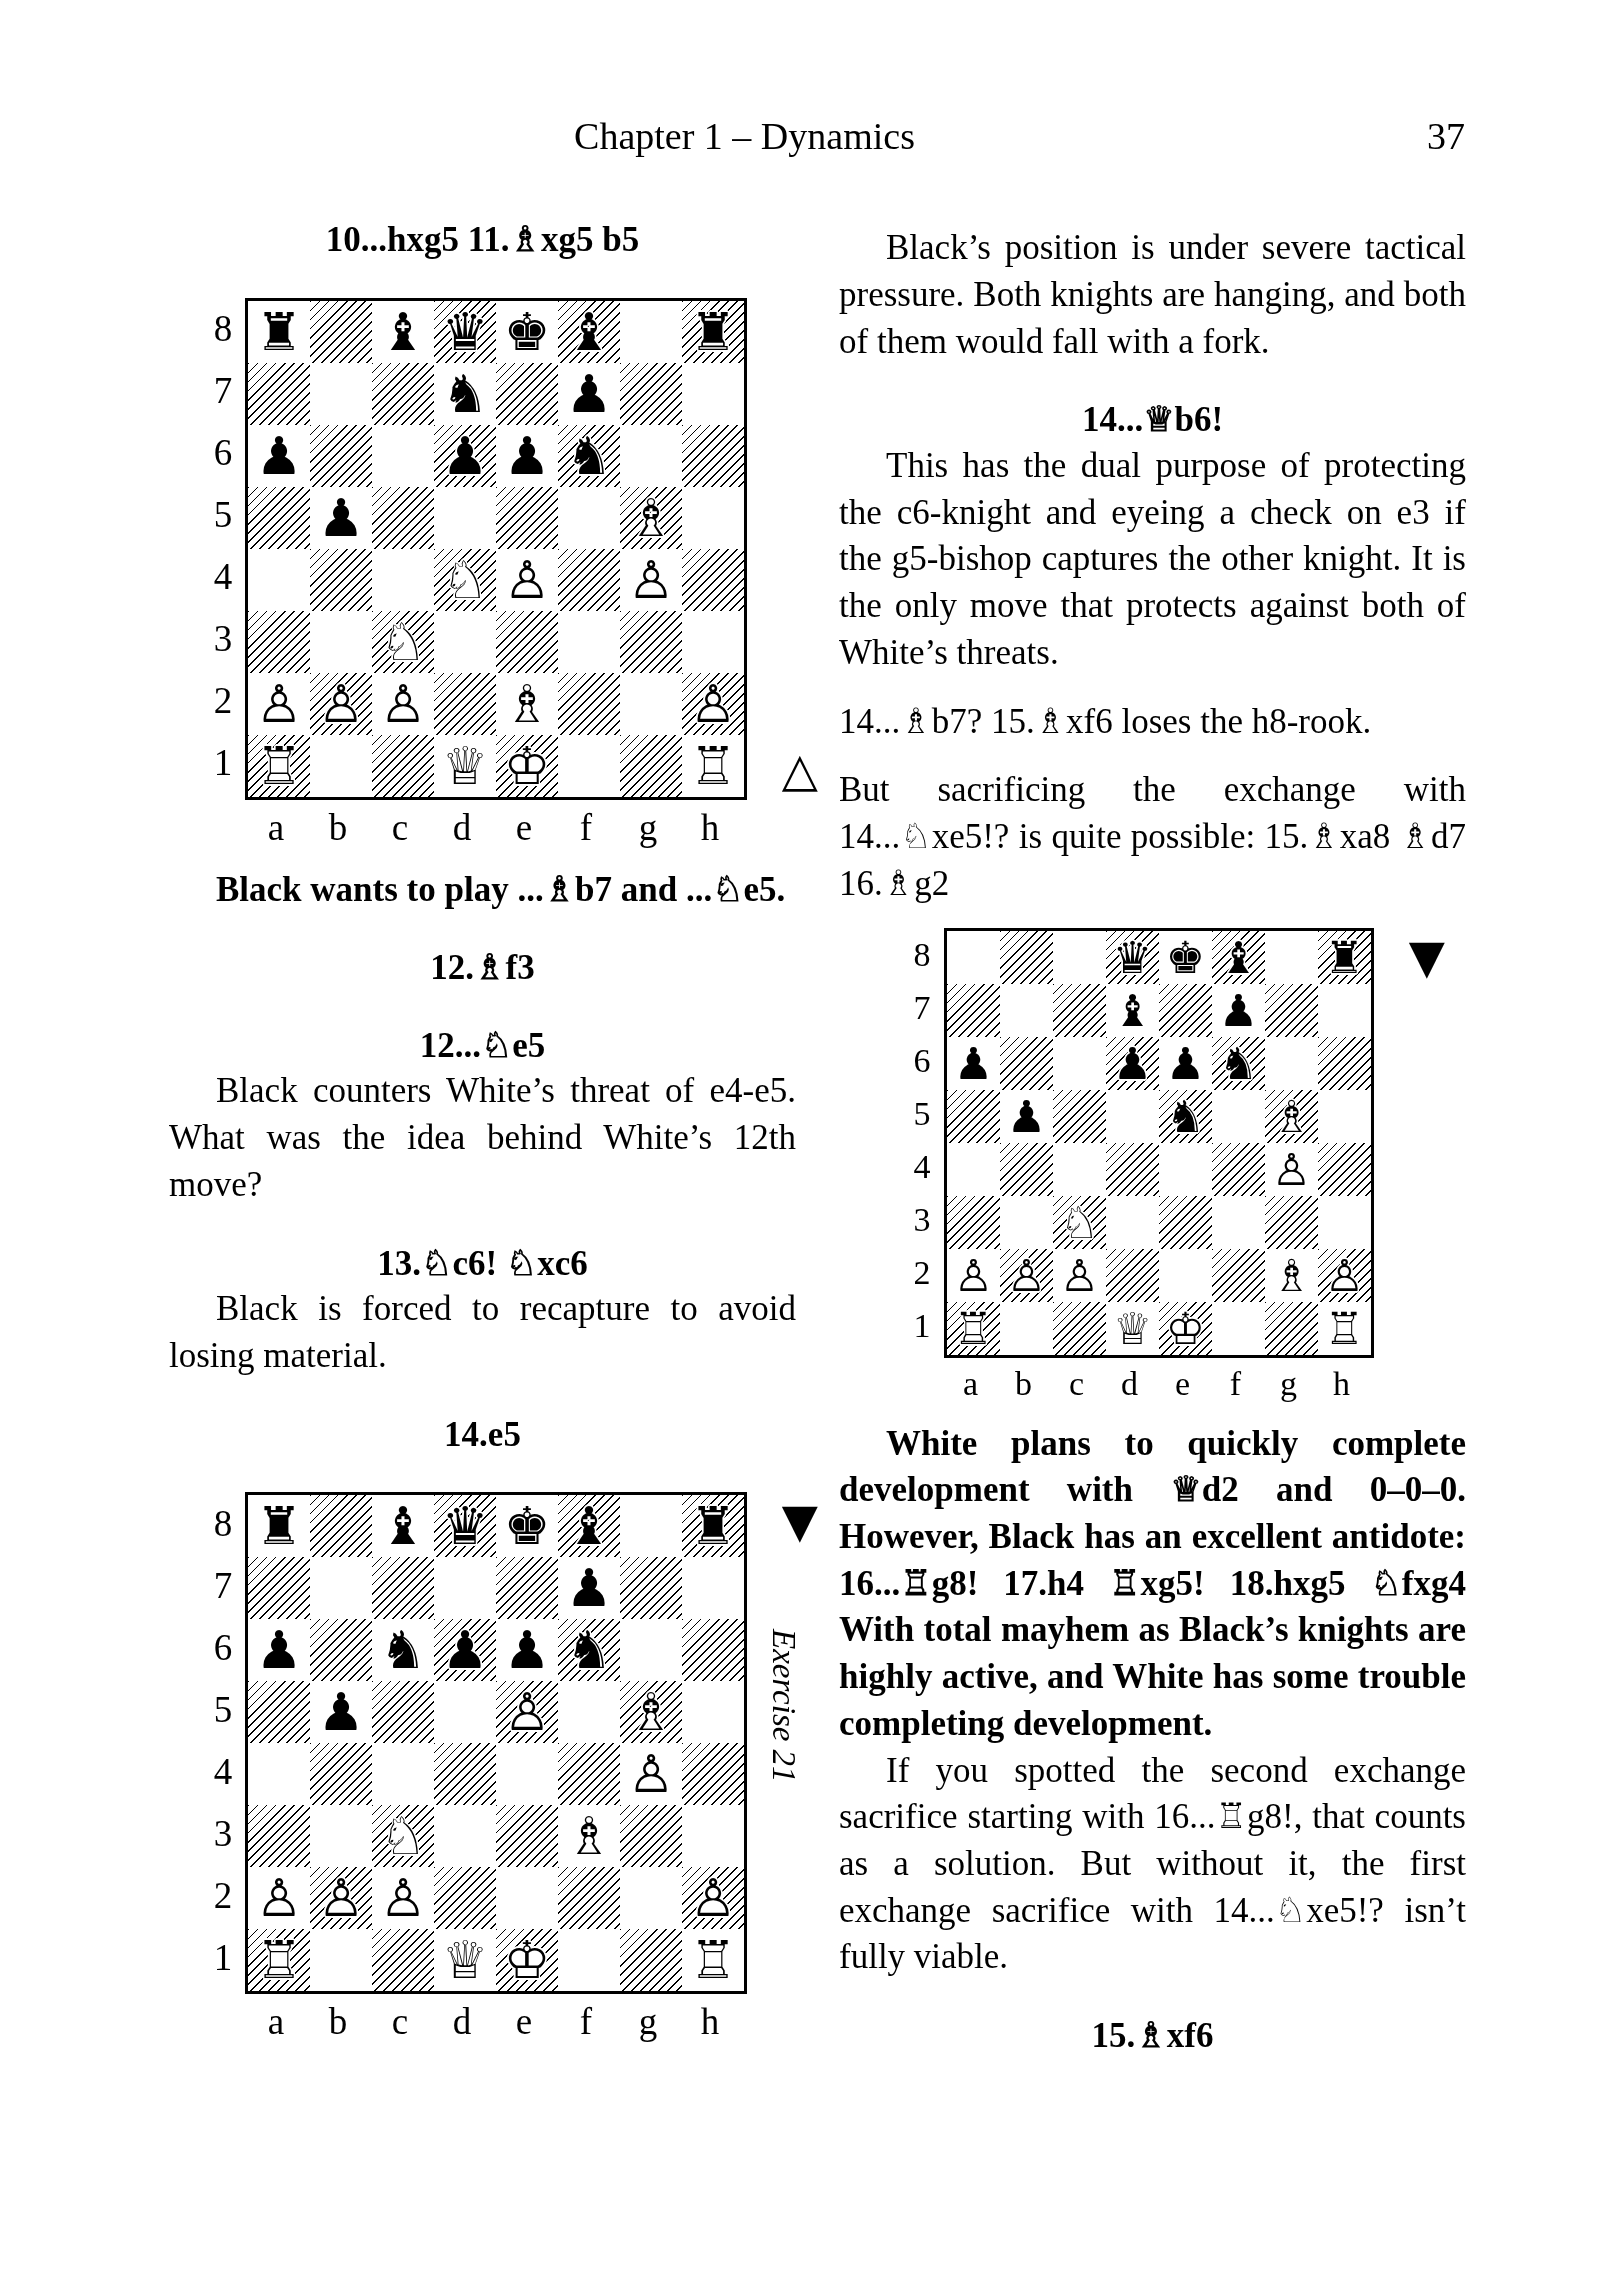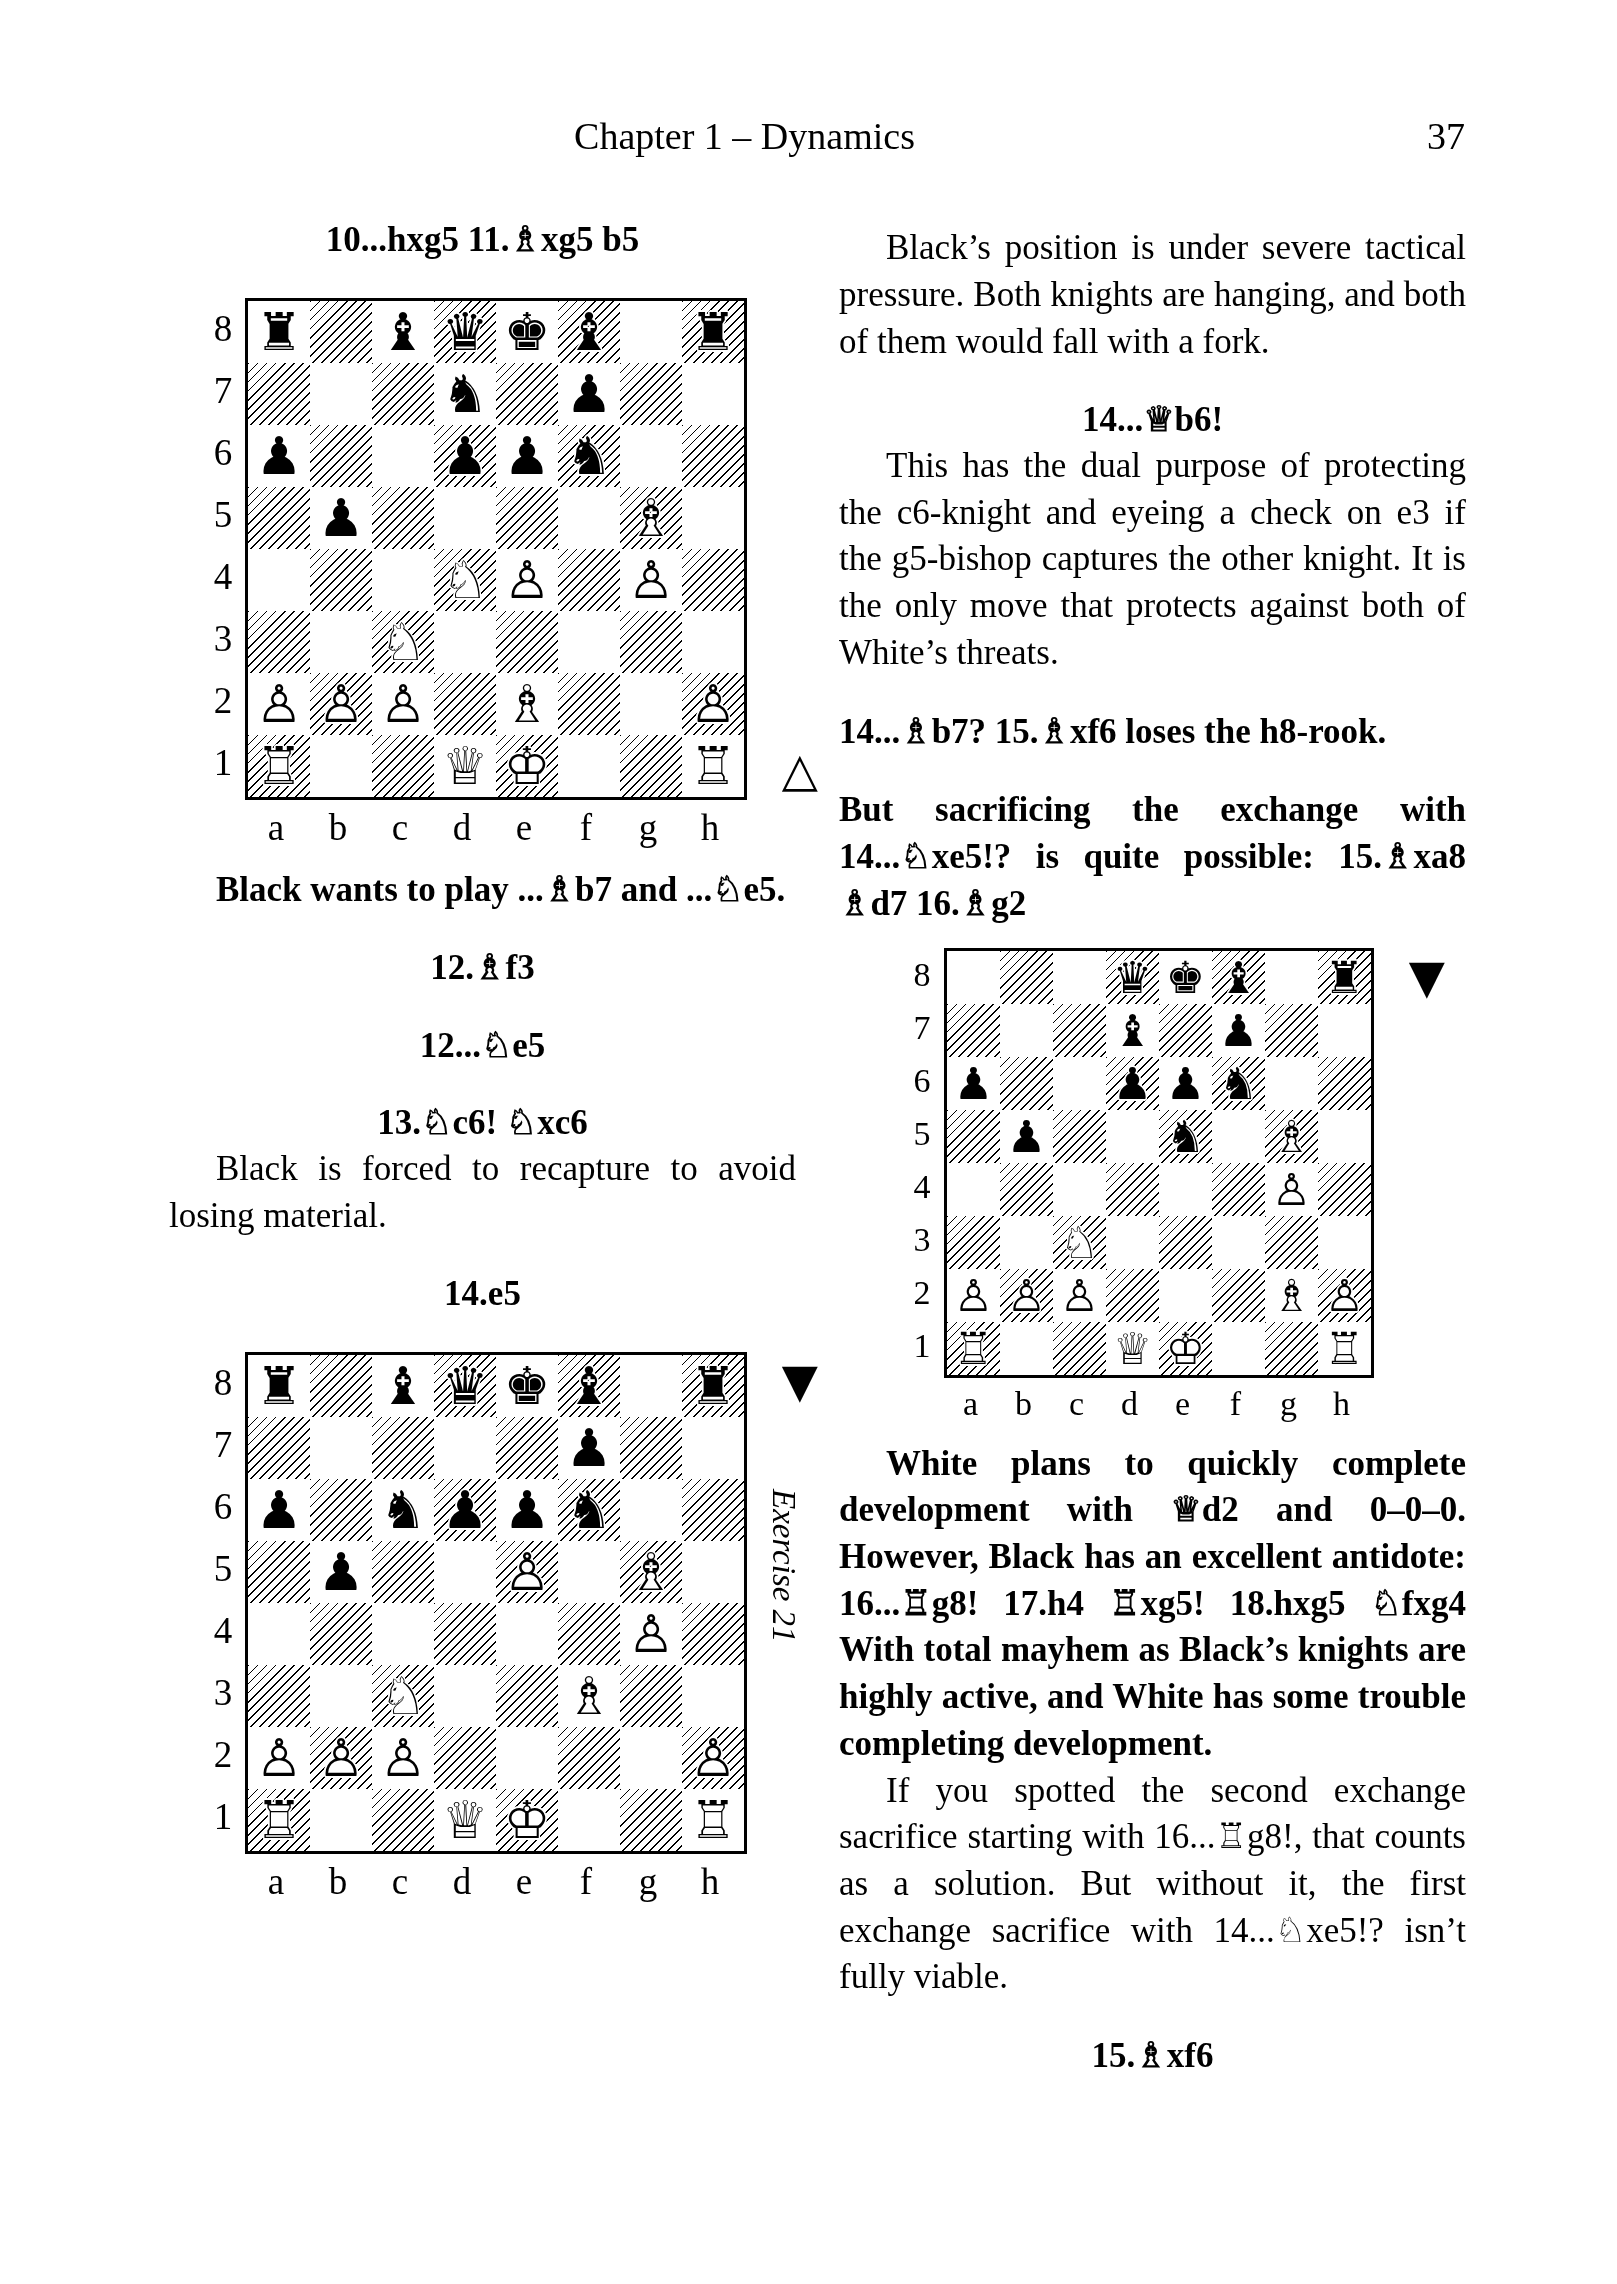--- a/index.html
+++ b/index.html
@@ -15,21 +15,21 @@
   .hdr-page {
     position:absolute; top:114px; left:1402px; width:63px; text-align:right;
     font-size:38px; line-height:1.2;
   }
   .col { position:absolute; top:214px; width:627px; }
   .col-left  { left:169px; }
   .col-right { left:839px; }
 
   p.body { font-size:35px; line-height:1.335; text-align:justify; margin:0; }
   p.indent { text-indent:47px; }
-  p.gap { margin-top:32px;font-weight:bold; }
+  p.gap { margin-top:22px; }
   p.smallgap { margin-top:17.7px;font-weight:bold; }
   h2.mv { font-size:35px; font-weight:700; margin:32px 0 0 0; line-height:1.3;text-align:center; }
   h2.first { margin-top:3.2px; }
 
   
   .dg { position:relative; width:fit-content; margin:35px 0 0 32px;
         --sq:62px; --pc:52px; --lbl:37px; }
   .dg.sm { --sq:53px; --pc:44px; --lbl:34px; margin:21px 0 0 61px; }
   .bwrap { position:relative; display:flex; }
   .ranks { display:flex; flex-direction:column; }
@@ -290,20 +290,21 @@
             </div>
           </div>
           <div class="indicator ind-white">△</div>
         </div>
         <div class="files"><span class="file-cell">a</span><span class="file-cell">b</span><span class="file-cell">c</span><span class="file-cell">d</span><span class="file-cell">e</span><span class="file-cell">f</span><span class="file-cell">g</span><span class="file-cell">h</span></div>
       </div>
 
     <p class="body indent smallgap">Black wants to play ...♗b7 and ...♘e5.</p>
     <h2 class="mv">12.♗f3</h2>
     <h2 class="mv">12...♘e5</h2>
+    <p class="body indent">Black counters White’s threat of e4-e5. What was the idea behind White’s 12th move?</p>
     <h2 class="mv">13.♘c6! ♘xc6</h2>
     <p class="body indent">Black is forced to recapture to avoid losing material.</p>
     <h2 class="mv">14.e5</h2>
 
     <div class="dg">
         <div class="bwrap">
           <div class="ranks">
             <div class="rank-cell">8</div>
             <div class="rank-cell">7</div>
             <div class="rank-cell">6</div>

